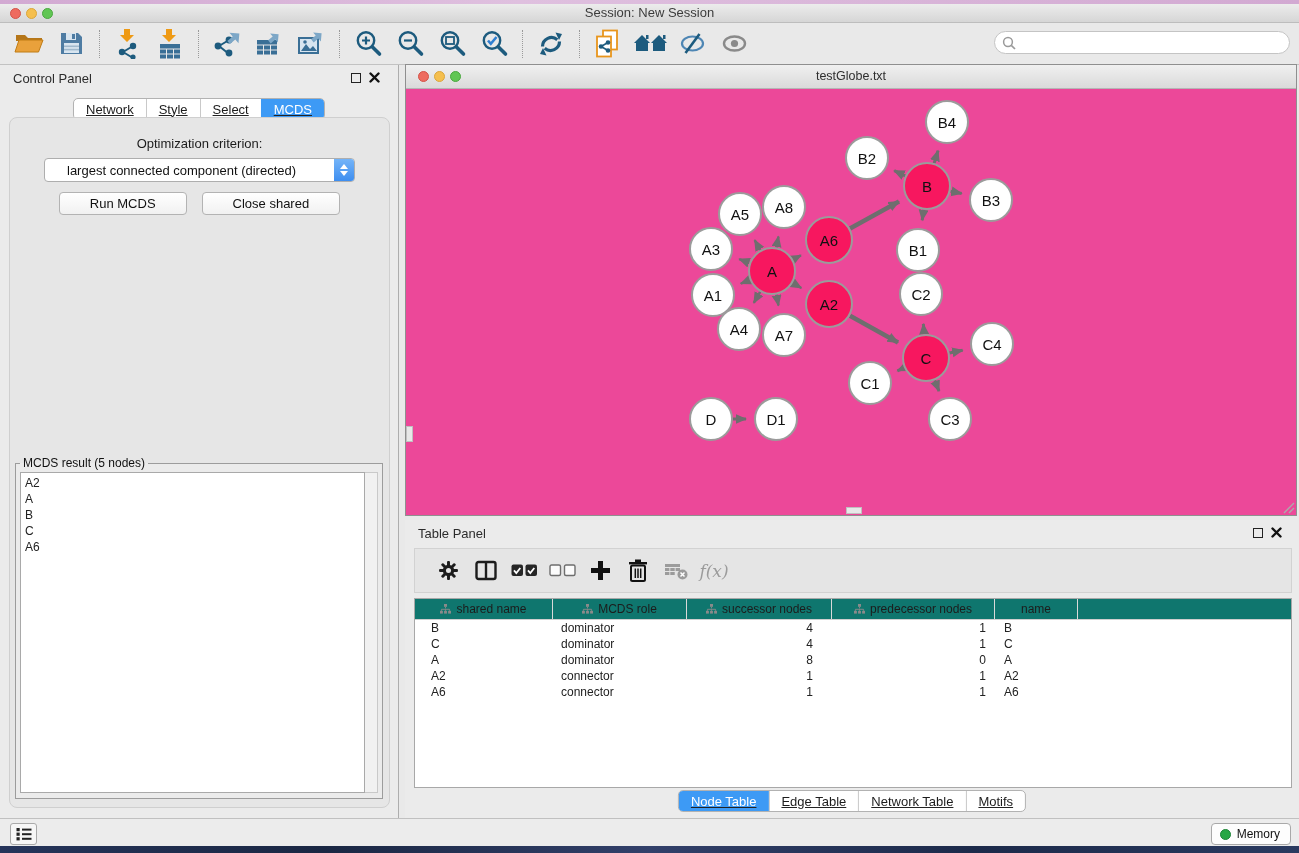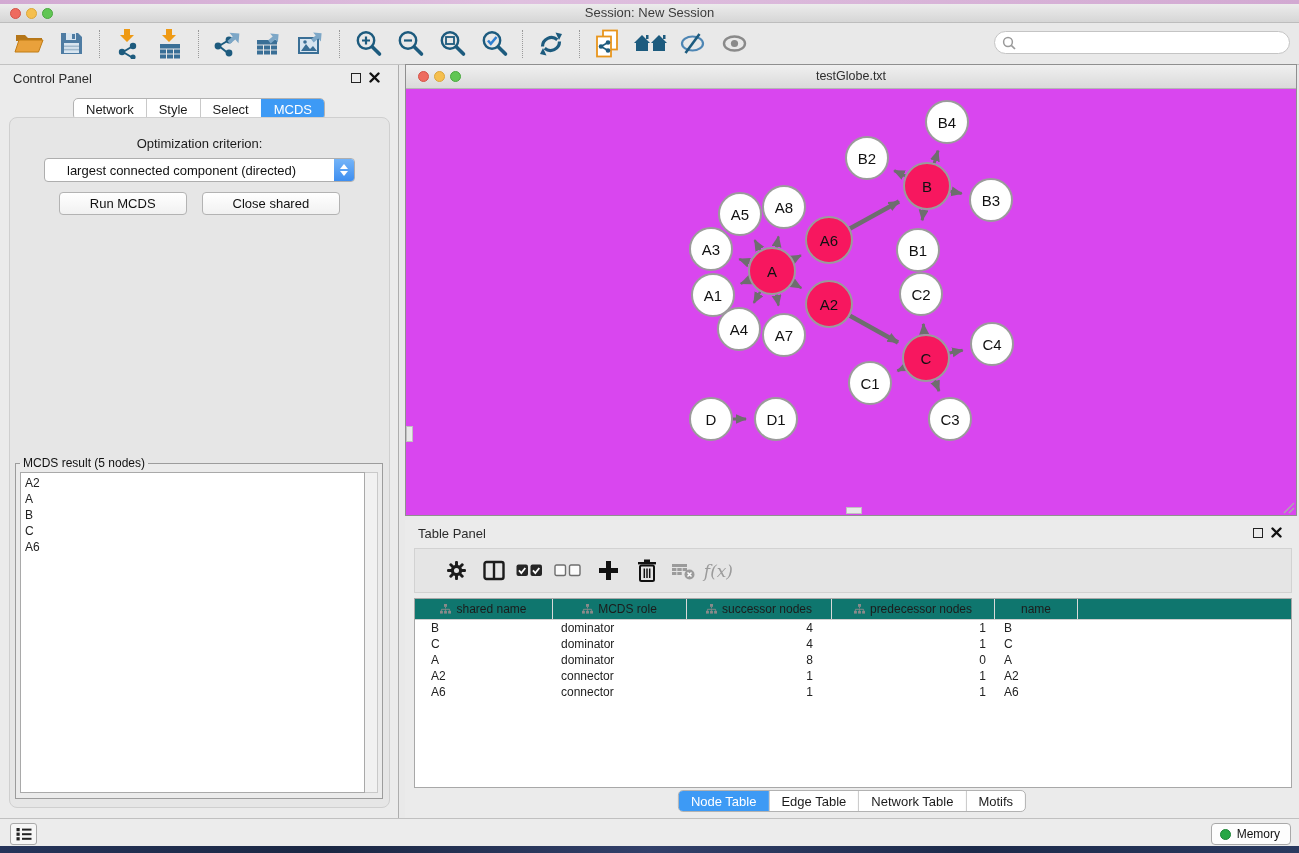--- a/index.html
+++ b/index.html
@@ -26,21 +26,21 @@
     border:1px solid #c4c4c4; border-radius:12px; display:flex; align-items:center; padding-left:7px; }
   #search-box input { border:none; outline:none; flex:1; height:18px; font-size:12px; background:transparent; margin-left:4px; }
 
   
   #control-panel { position:absolute; left:0; top:65px; width:399px; height:753px;
     background:#ebebeb; border-right:1px solid #adadad; }
   .panel-head { position:relative; height:26px; }
   .panel-title { position:absolute; left:13px; top:6px; font-size:13px; color:#2c2c2c; }
   .float-btn { position:absolute; top:8px; width:10px; height:10px; border:1.6px solid #222; }
   .close-btn { position:absolute; top:7px; width:11px; height:11px; }
-  #cp-tabs, #bottom-tabs { display:inline-flex; border:1px solid #b2b2b2; border-radius:5px; overflow:hidden; background:#fff; }
+  #cp-tabs, #bottom-tabs { display:inline-flex; border:1px solid #b2b2b2; border-radius:5px; overflow:hidden; background:#fff;text-decoration:underline; }
   #cp-tabs { position:absolute; left:50%; transform:translateX(-50%); top:33px; }
   .ctab, .btab { padding:2.5px 12px; font-size:13px; color:#1c1c1c; border-left:1px solid #c9c9c9; white-space:nowrap; cursor:default; }
   .ctab:first-child, .btab:first-child { border-left:none; }
   .ctab.active, .btab.active { background:#3d9af5; color:#fff; border-left-color:#3d9af5; }
   #cp-inner { position:absolute; left:9px; top:52px; width:381px; height:691px;
     background:#e6e6e6; border:1px solid #cfcfcf; border-radius:8px; }
   #criterion-label { position:absolute; left:0; right:0; top:18px; text-align:center; font-size:13px; color:#1c1c1c; }
   #criterion-select { position:absolute; left:34px; right:34px; top:40px; height:24px; background:#fff;
     border:1px solid #aeaeae; border-radius:4px; display:flex; align-items:center; }
   #criterion-select .sel-text { flex:1; font-size:13px; padding-left:22px; color:#111; white-space:nowrap; overflow:hidden; }
@@ -53,33 +53,33 @@
     border:1px solid #b3b3b3; border-radius:4px; display:flex; align-items:center; }
   #mcds-fieldset { position:absolute; left:5px; top:338px; width:368px; height:343px;
     border:1px solid #9c9c9c; background:#ebebeb; }
   #mcds-fieldset legend { font-size:12px; color:#111; margin-left:4px; padding:0 3px; }
   #mcds-list { position:absolute; left:4px; right:17px; top:2px; bottom:5px; background:#fff;
     border:1px solid #a9a9a9; font-size:12px; line-height:16px; padding:2px 0 0 4px; }
   #mcds-scroll { position:absolute; right:4px; top:2px; bottom:5px; width:13px; background:#f1f1f1; border:1px solid #c9c9c9; border-left:none; }
 
   
   #net-window { position:absolute; left:405px; top:64px; width:892px; height:452px;
-    background:#d946ef; border:1px solid #8f8f8f; }
+    background:#ec4899; border:1px solid #8f8f8f; }
   #net-titlebar { position:relative; height:24px; background:linear-gradient(#f0f0f0,#dadada); border-bottom:1px solid #b5b5b5; }
   #net-titlebar .lights { top:6px; left:12px; }
   #net-title { text-align:center; line-height:23px; font-size:12.5px; color:#2e2e2e; }
   #net-canvas { position:absolute; left:0; top:25px; right:0; bottom:0; }
   #graph-svg { position:absolute; left:0; top:0; }
   .handle { position:absolute; background:#e8e8e8; border:1px solid #c0c0c0; }
 
   
   #table-panel { position:absolute; left:405px; top:520px; width:894px; height:298px; background:#ebebeb; }
   #tp-toolbar { position:absolute; left:9px; right:7px; top:28px; height:45px; background:#e5e5e5;
     border:1px solid #d2d2d2; display:flex; align-items:center; padding-left:14px; }
-  .ticon { width:38px; display:flex; align-items:center; justify-content:flex-end; }
+  .ticon { width:38px; display:flex; align-items:center; justify-content:center; }
   #fx-label { font-family:"DejaVu Serif",serif; font-style:italic; font-size:17px; color:#9b9b9b; }
   #node-table { position:absolute; left:9px; right:7px; top:78px; height:190px; background:#fff;
     border:1px solid #a8a8a8; font-size:12px; overflow:hidden; }
   #thead-row { display:flex; height:21px; background:#0f766e; border-bottom:1px solid #cfcfcf; }
   .th { display:flex; align-items:center; justify-content:center; gap:5px; border-right:1px solid #d9d9d9; color:#1c1c1c; }
   .tr { display:flex; height:16px; line-height:16px; }
   .td { white-space:nowrap; overflow:hidden; }
 
   
   #bottom-tabs { position:absolute; left:50%; transform:translateX(-50%); bottom:6px; }

